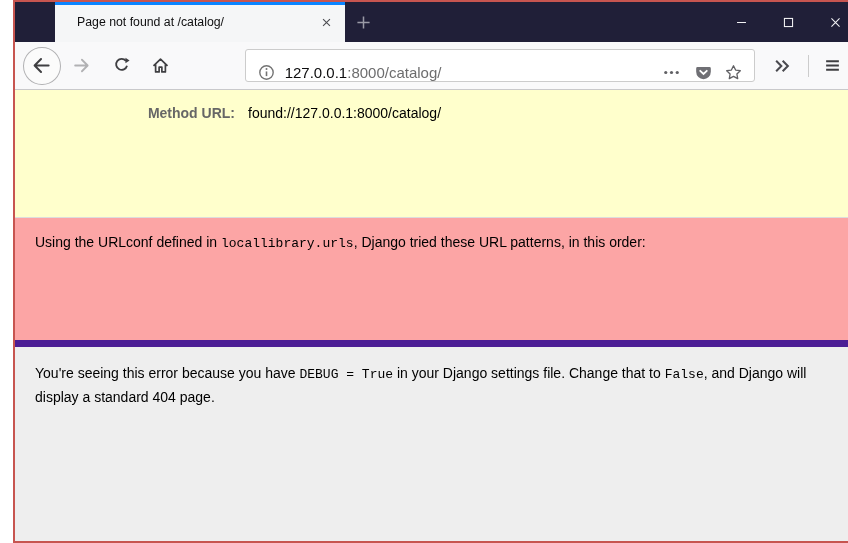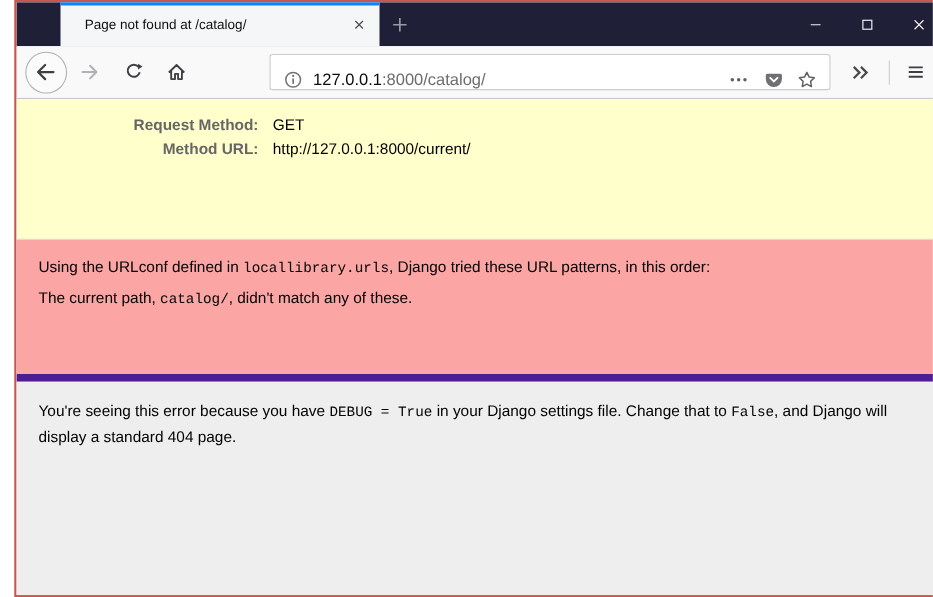--- a/index.html
+++ b/index.html
@@ -216,35 +216,30 @@
           </svg>
       </span>
     </div>
   </div>
 
   <div class="content">
 
     <div id="summary" class="section">
       <table class="req-table">
         <tbody>
-            <tr>
-          <th>Request Method:</th>
-          <td>GET</td>
-        </tr>
         <tr>
           <th>Method URL:</th>
-          <td>http://127.0.0.1:8000/current/</td>
+          <td>found://127.0.0.1:8000/catalog/</td>
         </tr>
       </tbody>
         </table>
     </div>
 
     <div id="info" class="section">
       <p><span>Using the URLconf defined in </span><code>locallibrary.urls</code><span>, Django tried these URL patterns, in this order:</span></p>
-      <p><span>The current path, </span><code>catalog/</code><span>, didn't match any of these.</span></p>
     </div>
 
     <div id="explanation" class="section">
       <p><span>You're seeing this error because you have </span><code>DEBUG = True</code><span> in your Django settings file. Change that to </span><code>False</code><span>, and Django will display a standard 404 page.</span></p>
     </div>
 
   </div>
 </div>
 
 </body></html>

